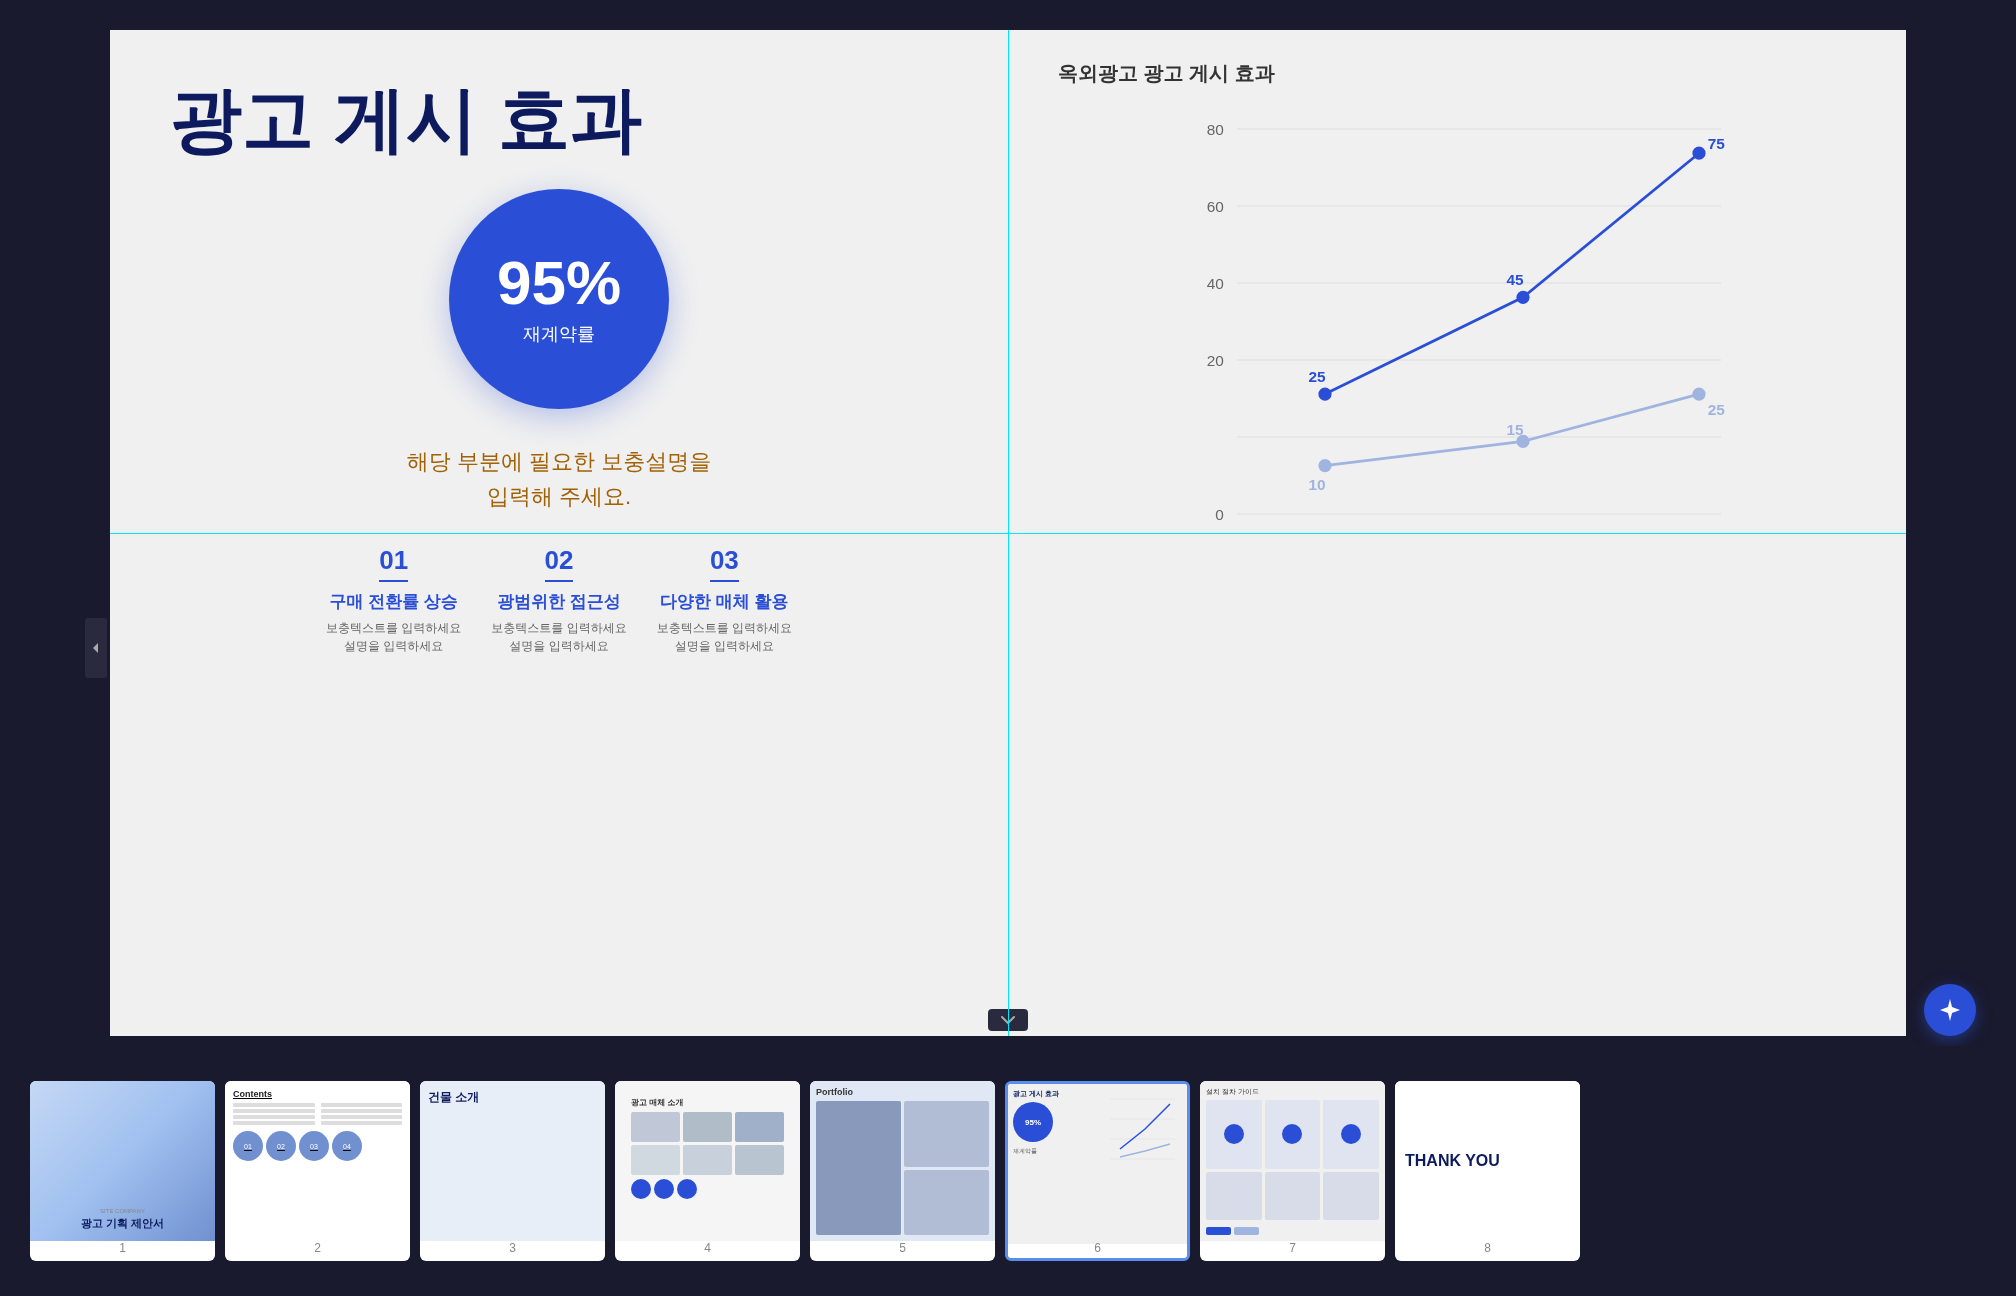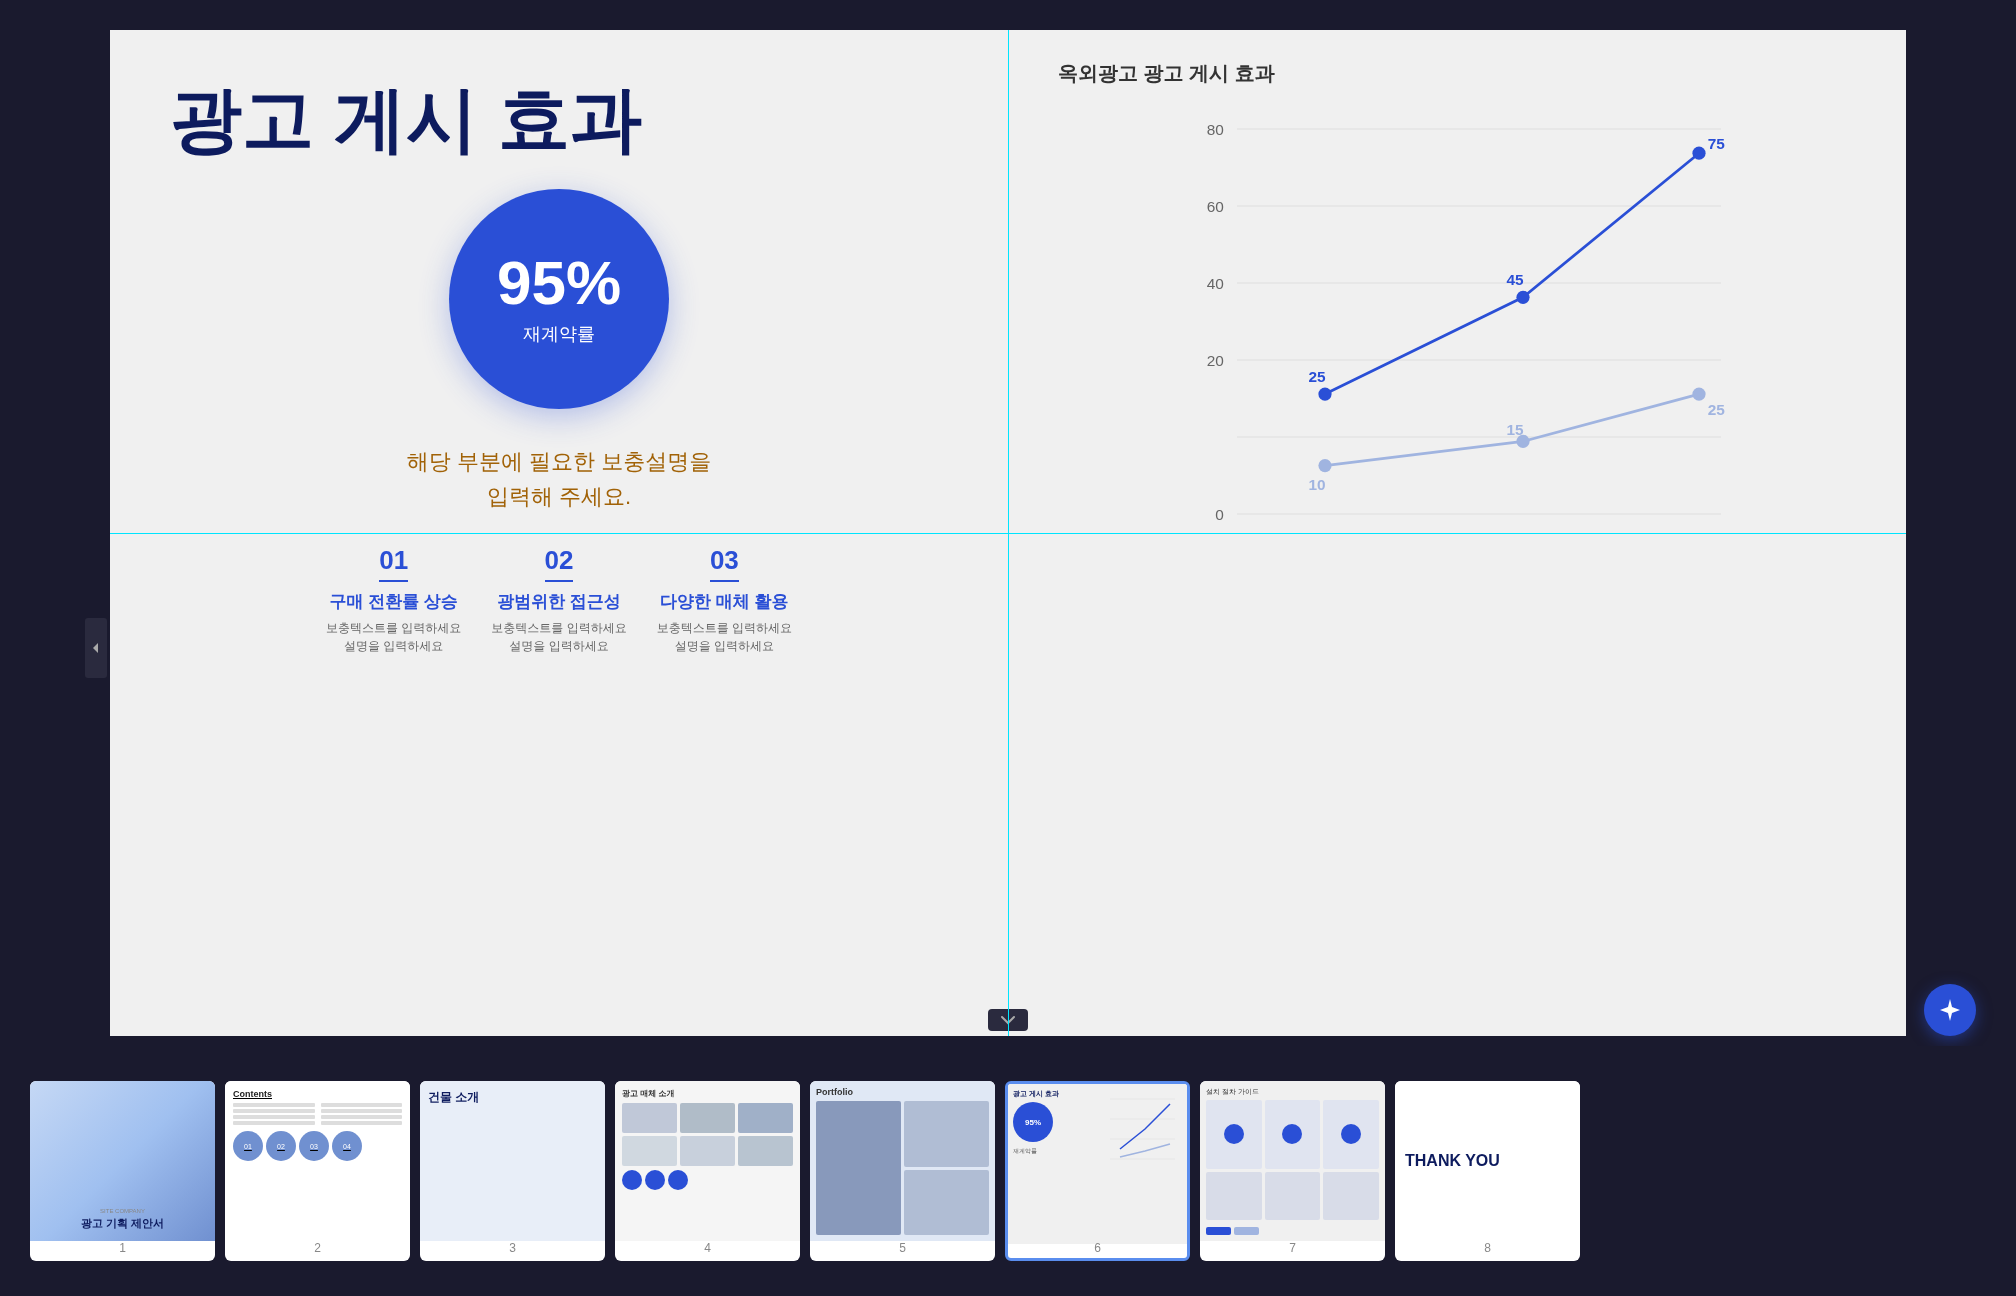--- a/index.html
+++ b/index.html
@@ -362,21 +362,21 @@
       flex: 1;
       background: #8899bb;
       border-radius: 2px;
     }
 
     
     .thumb4 {
       background: #f5f5f5;
       width: 100%;
       height: 100%;
-      padding: 7px;
+      padding: 16px;
     }
 
     .thumb4-title {
       font-size: 8px;
       font-weight: 700;
       color: #333;
       margin-bottom: 4px;
     }
 
     .thumb4-grid {

